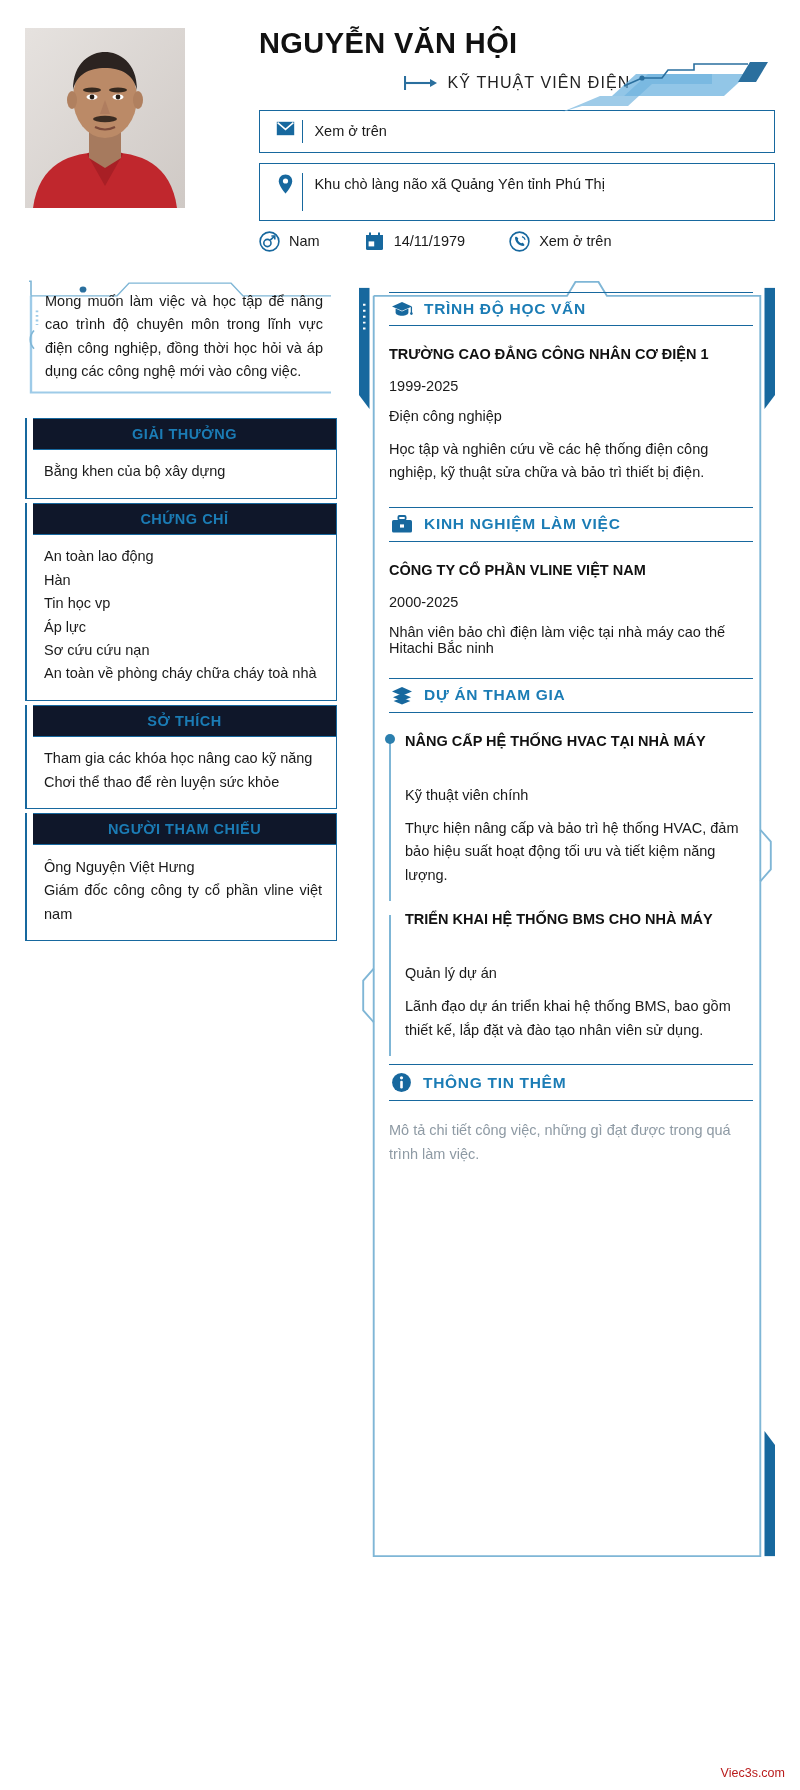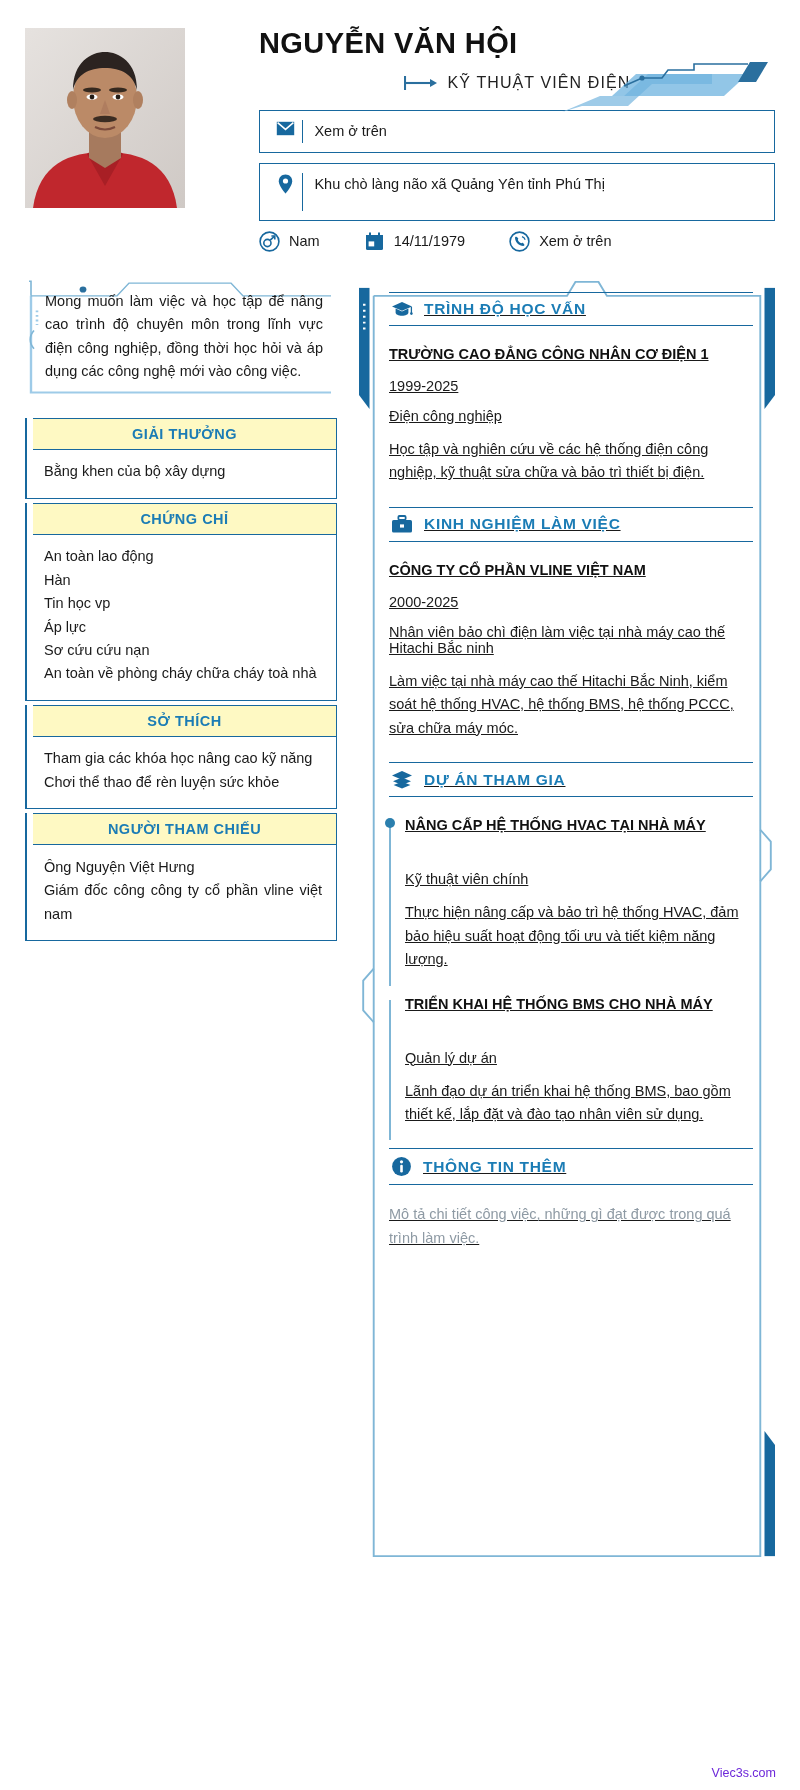--- a/index.html
+++ b/index.html
@@ -147,21 +147,21 @@
   .lsec-head {
     border: 1.5px solid #17689e;
     border-left: none;
     text-align: center;
     padding: 7px 4px;
     font-size: 14.5px;
     font-weight: bold;
     color: #1b7cb5;
     letter-spacing: .5px;
     margin-left: 8px;
-    background: #fef9c3;
+    background: #0f172a;
   }
   .lsec-body {
     border-left: 1.5px solid #17689e;
     border-right: 1.5px solid #17689e;
     border-bottom: 1.5px solid #17689e;
     padding: 12px 14px 14px 18px;
     margin-top: -1.5px;
   }
   .lsec-line {
     font-size: 14.5px;
@@ -181,21 +181,21 @@
     position: relative;
     padding: 18px 22px 20px 30px;
     min-height: 1300px;
   }
   .right-frame > .rf-svg {
     position: absolute;
     left: 0; top: 0; right: 0; bottom: 0;
     width: 100%; height: 100%;
     pointer-events: none;
   }
-  .rf-inner { position: relative; text-decoration: underline; }
+  .rf-inner { position: relative; }
 
   .rsec-head {
     display: flex;
     align-items: center;
     gap: 11px;
     border-top: 1.5px solid #17689e;
     border-bottom: 1.5px solid #17689e;
     padding: 7px 0 7px 2px;
     margin-bottom: 18px;
   }
@@ -246,24 +246,24 @@
 
   .more-info-txt {
     font-size: 14.5px;
     line-height: 1.62;
     color: #8e9aa4;
     margin-top: 4px;
   }
 
   .footer {
     position: absolute;
-    right: 24px;
+    right: 15px;
     bottom: 10px;
     font-size: 12.5px;
-    color: #6d28d9;
+    color: #b91c1c;
   }
 </style>
 </head>
 <body>
 
 <div class="header">
 
   <div class="photo-wrap">
     <svg class="photo-svg" viewBox="0 0 160 180">
       <defs>
@@ -483,21 +483,20 @@
             </svg>
           </span>
           <span class="rs-tx">KINH NGHIỆM LÀM VIỆC</span>
         </div>
 
 
         <div class="entry">
           <div class="entry-title">CÔNG TY CỔ PHẦN VLINE VIỆT NAM</div>
           <div class="entry-date">2000-2025</div>
           <div class="entry-role">Nhân viên bảo chì điện làm việc tại nhà máy cao thế Hitachi Bắc ninh</div>
-          <div class="entry-desc">Làm việc tại nhà máy cao thế Hitachi Bắc Ninh, kiểm soát hệ thống HVAC, hệ thống BMS, hệ thống PCCC, sửa chữa máy móc.</div>
         </div>
 
         <div class="rsec-head">
           <span class="rs-ic">
             <svg width="22" height="19" viewBox="0 0 22 19">
               <path d="M11 1 L21 5.4 L11 9.8 L1 5.4 Z" fill="#17689e"></path>
               <path d="M11 7.4 L20 11.2 L11 15 L2 11.2 Z" fill="#17689e"></path>
               <path d="M11 11.8 L19.4 15.1 L11 18.4 L2.6 15.1 Z" fill="#17689e"></path>
             </svg>
           </span>

